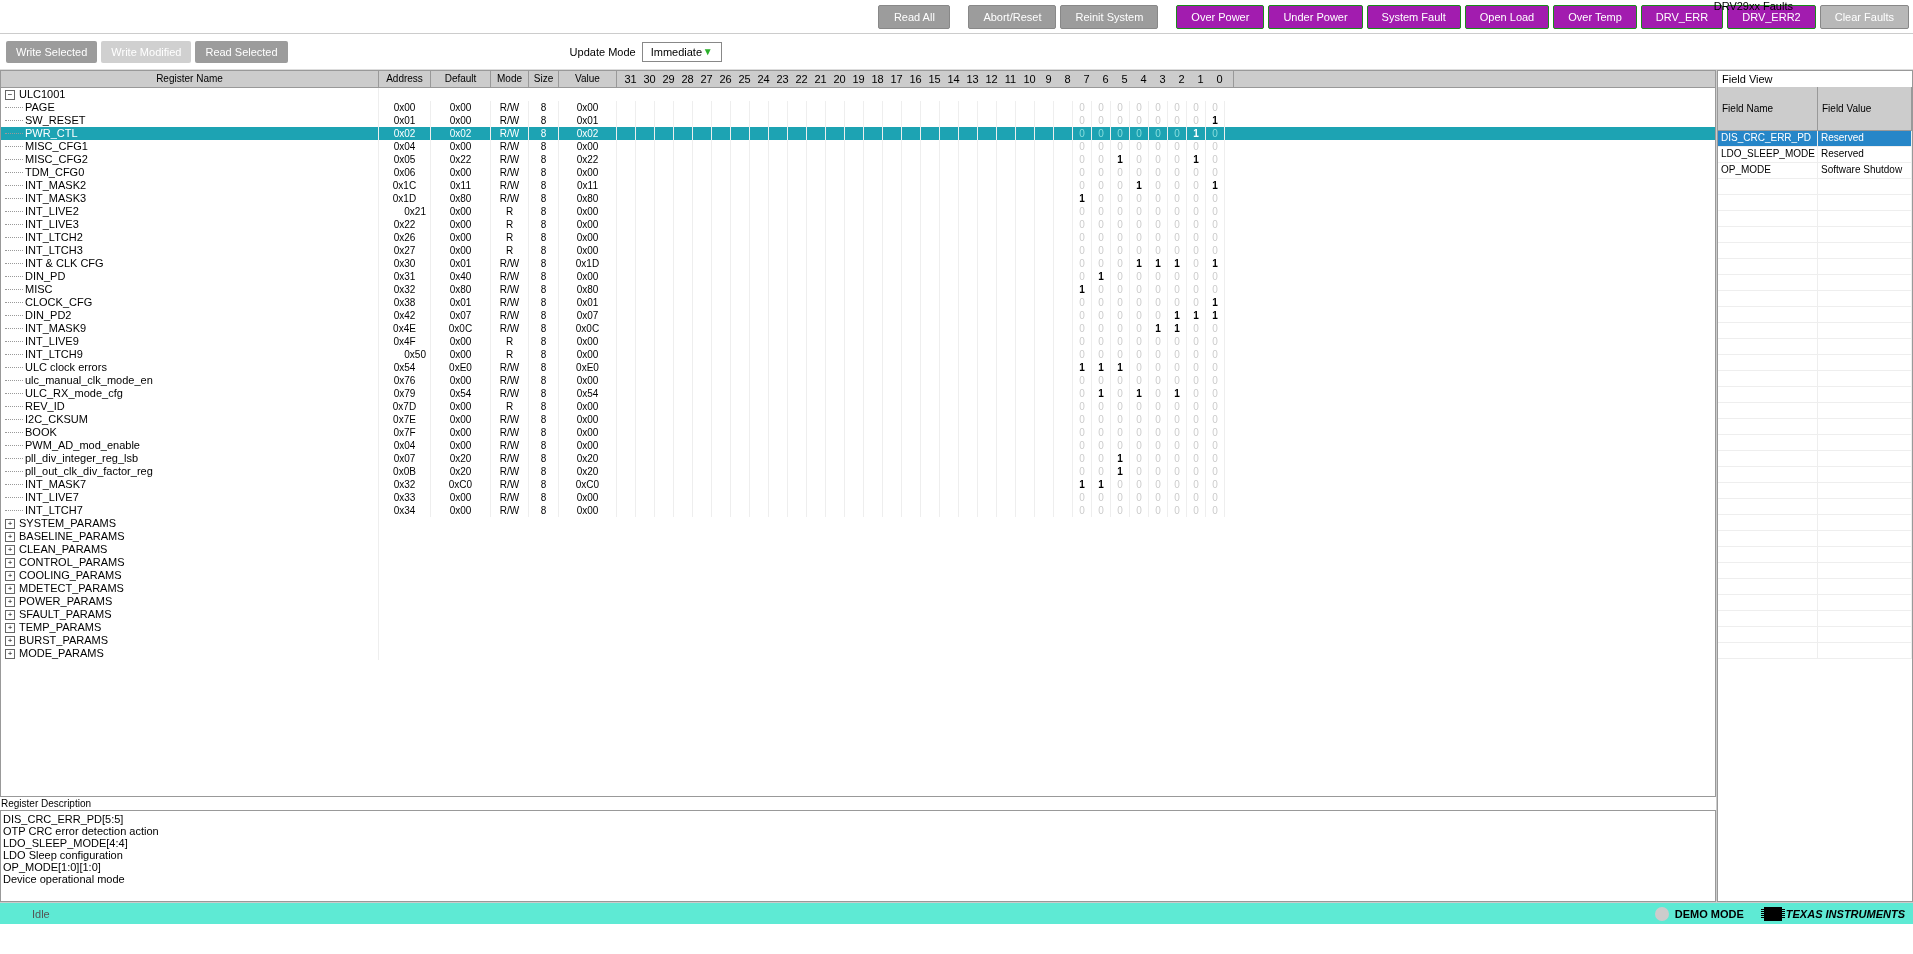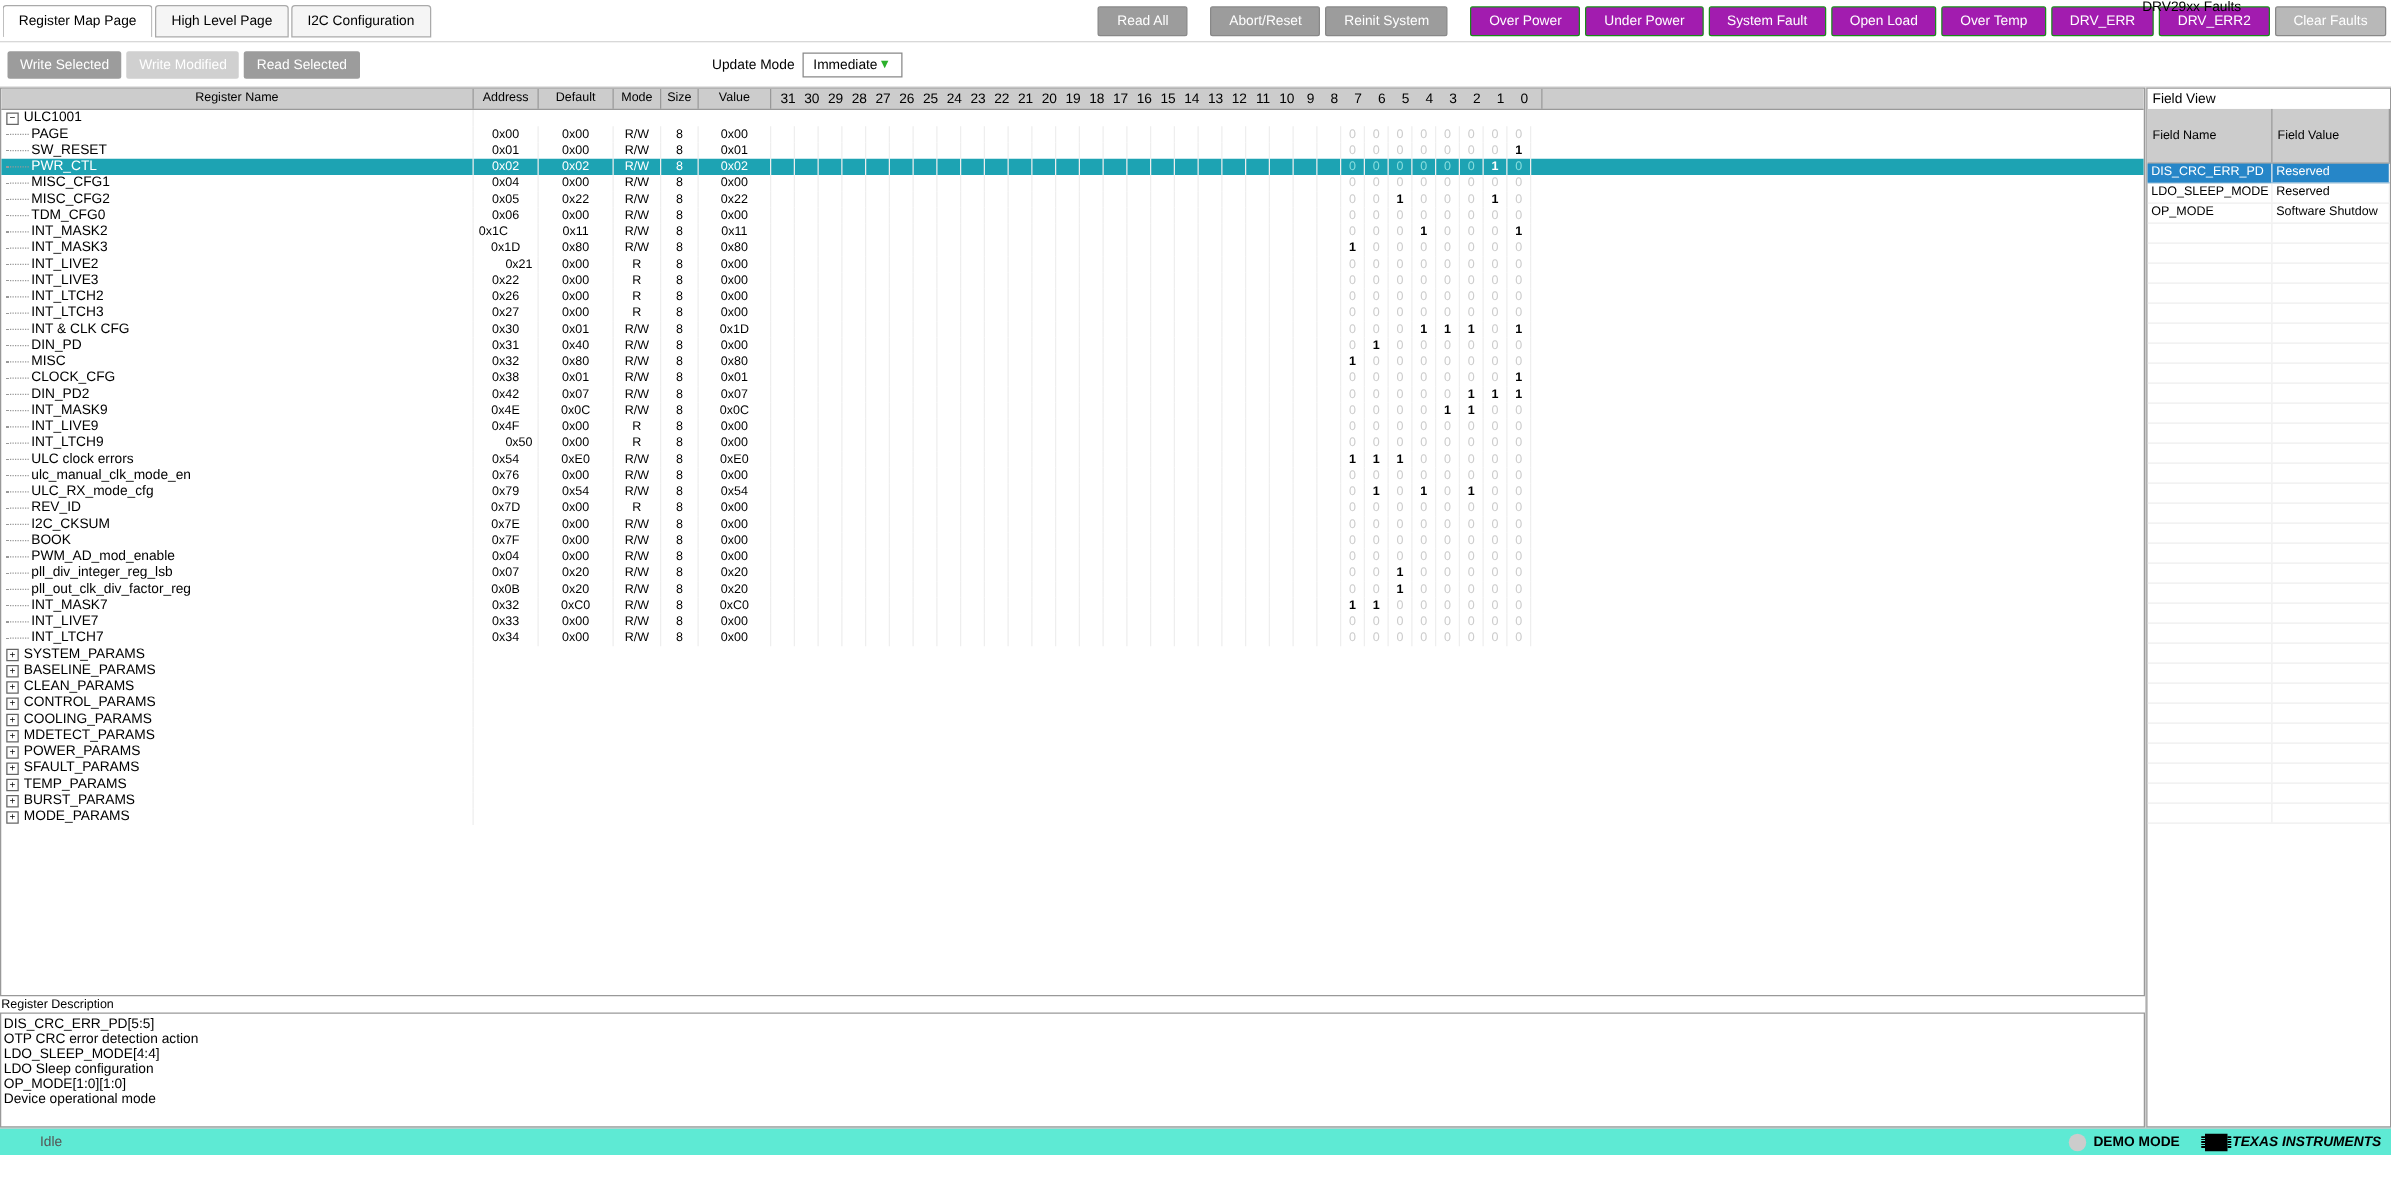--- a/index.html
+++ b/index.html
@@ -66,25 +66,20 @@
 .ti-chip{width:18px;height:14px;background:#000;margin-right:4px;position:relative}
 .ti-chip::before{content:"";position:absolute;left:-3px;top:2px;width:3px;height:10px;background:repeating-linear-gradient(#000 0 1px,transparent 1px 2px)}
 .ti-chip::after{content:"";position:absolute;right:-3px;top:2px;width:3px;height:10px;background:repeating-linear-gradient(#000 0 1px,transparent 1px 2px)}
 </style>
 </head>
 <body>
 
 <div class="top-right-label">DRV29xx Faults</div>
 
 <div class="toolbar">
-  <div class="tabs">
-    <div class="tab active">Register Map Page</div>
-    <div class="tab">High Level Page</div>
-    <div class="tab">I2C Configuration</div>
-  </div>
   <div class="spacer"></div>
   <div class="btn gray">Read All</div>
   <div style="width:14px"></div>
   <div class="btn gray">Abort/Reset</div>
   <div class="btn gray">Reinit System</div>
   <div style="width:14px"></div>
   <div class="btn green">Over Power</div>
   <div class="btn green">Under Power</div>
   <div class="btn green">System Fault</div>
   <div class="btn green">Open Load</div>
@@ -413,21 +408,21 @@
             <div class="col-bit bit-cell">0</div>
             <div class="col-bit bit-cell">0</div>
             <div class="col-bit bit-cell">0</div>
             <div class="col-bit bit-cell">0</div>
           </div>
           <div class="reg-row">
             <div class="tree-cell indent2">
               <span class="tree-line"></span>
               <span>INT_MASK2</span>
             </div>
-            <div class="col-addr" style="">0x1C</div>
+            <div class="col-addr" style="text-align:center">0x1C</div>
             <div class="col-def" style="text-align:center">0x11</div>
             <div class="col-mode" style="text-align:center">R/W</div>
             <div class="col-size" style="text-align:center">8</div>
             <div class="col-val" style="text-align:center">0x11</div>
             <div class="col-bit bit-cell"></div>
             <div class="col-bit bit-cell"></div>
             <div class="col-bit bit-cell"></div>
             <div class="col-bit bit-cell"></div>
             <div class="col-bit bit-cell"></div>
             <div class="col-bit bit-cell"></div>

